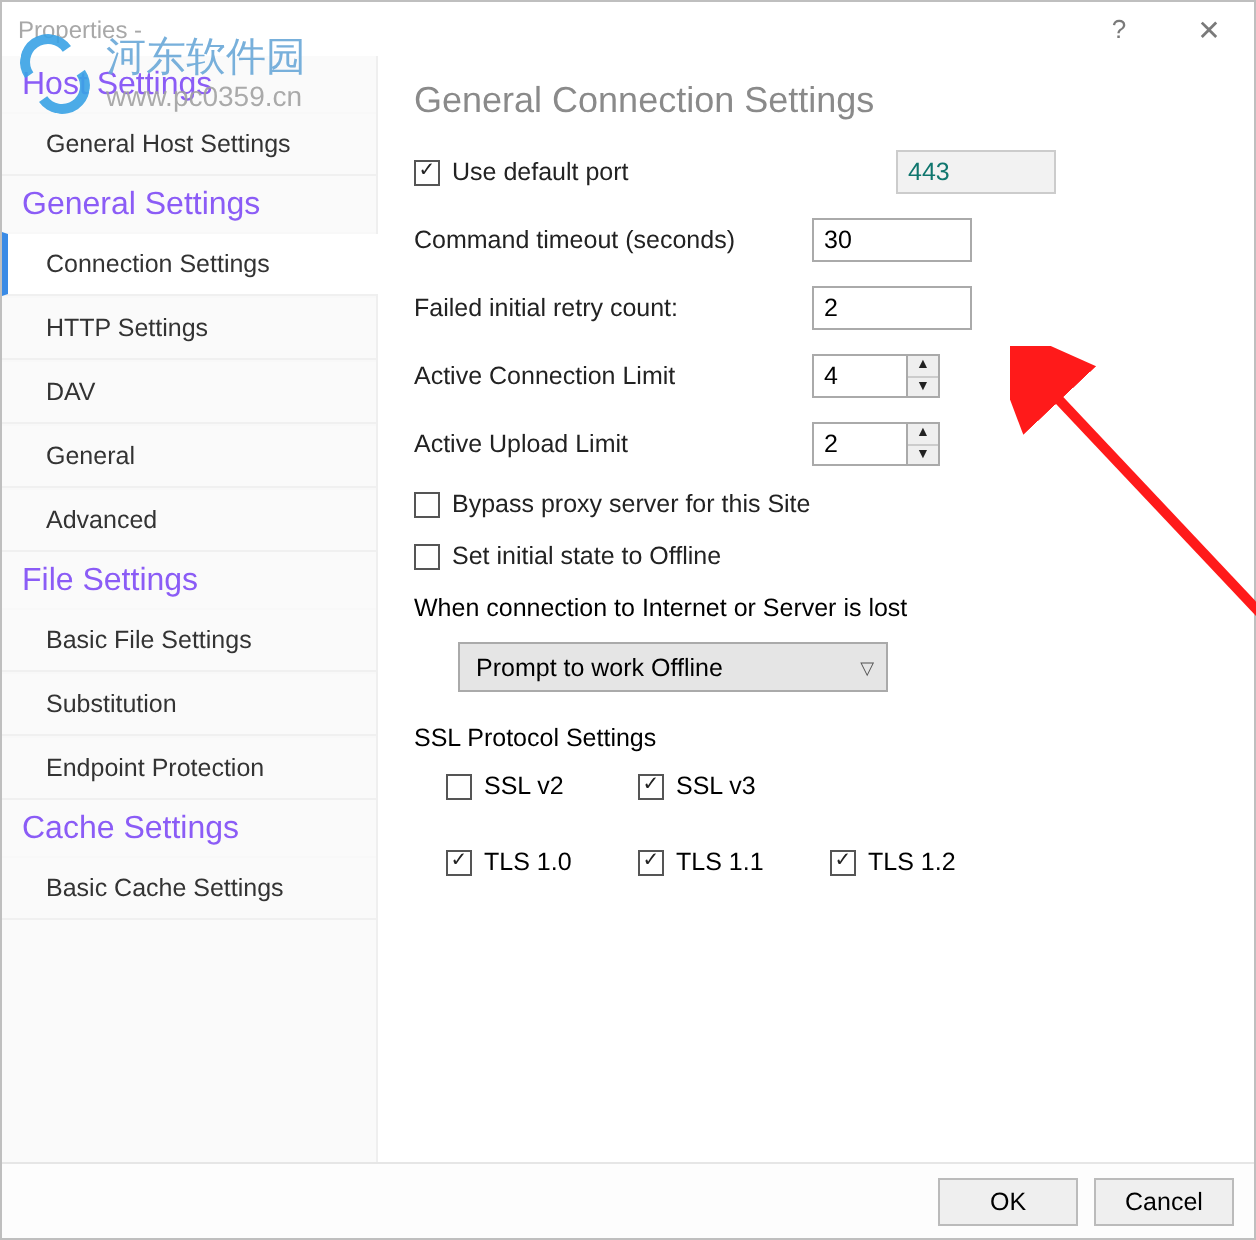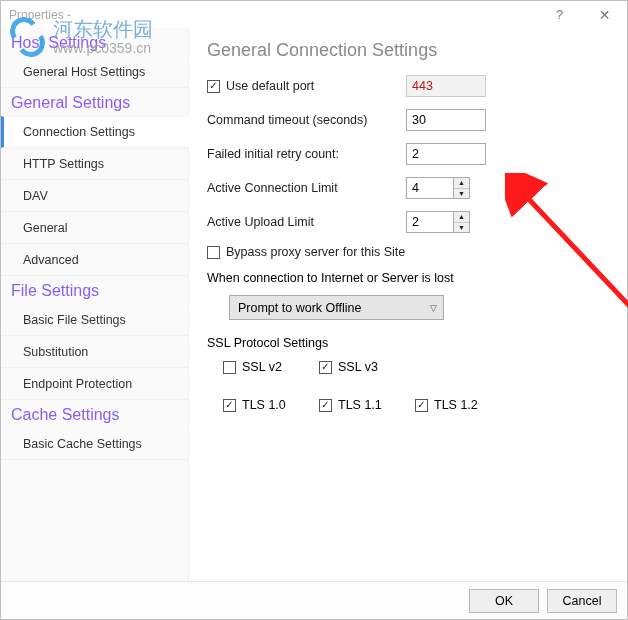--- a/index.html
+++ b/index.html
@@ -20,21 +20,21 @@
 .sidebar .item.selected::after { content:""; position:absolute; right:-1px; top:0; bottom:0; width:2px; background:#fff; }
 
 .main { flex: 1; padding: 12px 18px 4px 18px; position: relative; }
 .main h2 { color: #8a8a8a; font-weight: 300; font-size: 18px; margin-bottom: 14px; }
 .row { display: flex; align-items: center; margin-bottom: 12px; font-size: 12.5px; color: #222; gap: 24px; }
 .row .label { width: 175px; }
 .row .cb-wrap { display: flex; align-items: center; gap: 6px; }
 .chk { width: 13px; height: 13px; border: 1px solid #555; display: inline-flex; align-items: center; justify-content: center; font-size: 10px; line-height: 1; cursor: pointer; background:#fff; }
 .chk.checked::before { content: "✓"; color: #222; }
 .txt { width: 80px; height: 22px; border: 1px solid #aaa; padding: 0 5px; font-size: 12.5px; }
-.txt.disabled { background: #f2f2f2; border-color: #ccc; color: #b91c1c; }
+.txt.disabled { background: #f2f2f2; border-color: #ccc; color: #0f766e; margin-left: 42px; }
 .spin { display: flex; }
 .spin .txt { width: 48px; }
 .spin .btns { display:flex; flex-direction:column; width:16px; border:1px solid #aaa; border-left:none; }
 .spin .btns div { flex:1; display:flex; align-items:center; justify-content:center; font-size:7px; cursor:pointer; background:#efefef; }
 .spin .btns div:first-child { border-bottom:1px solid #ccc; }
 .select { width: 215px; height: 25px; border: 1px solid #aaa; background: #e5e5e5; display: flex; align-items: center; justify-content: space-between; padding: 0 6px 0 8px; font-size: 12.5px; cursor:pointer; }
 .select .chev { font-size: 9px; color:#555; }
 .sub { margin-top: 2px; }
 .sub-label { font-size: 12.5px; margin-bottom: 10px; }
 .indent { margin-left: 22px; }
@@ -133,20 +133,26 @@
         </div>
       </div>
 
       <div class="row">
         <div class="cb-wrap">
           <span class="chk"></span>
           <span>Bypass proxy server for this Site</span>
         </div>
       </div>
 
+      <div class="row">
+        <div class="cb-wrap">
+          <span class="chk"></span>
+          <span>Set initial state to Offline</span>
+        </div>
+      </div>
 
       <div class="sub">
         <div class="sub-label">When connection to Internet or Server is lost</div>
         <div class="indent">
           <div class="select">
             <span>Prompt to work Offline</span>
             <span class="chev">▽</span>
           </div>
         </div>
       </div>

